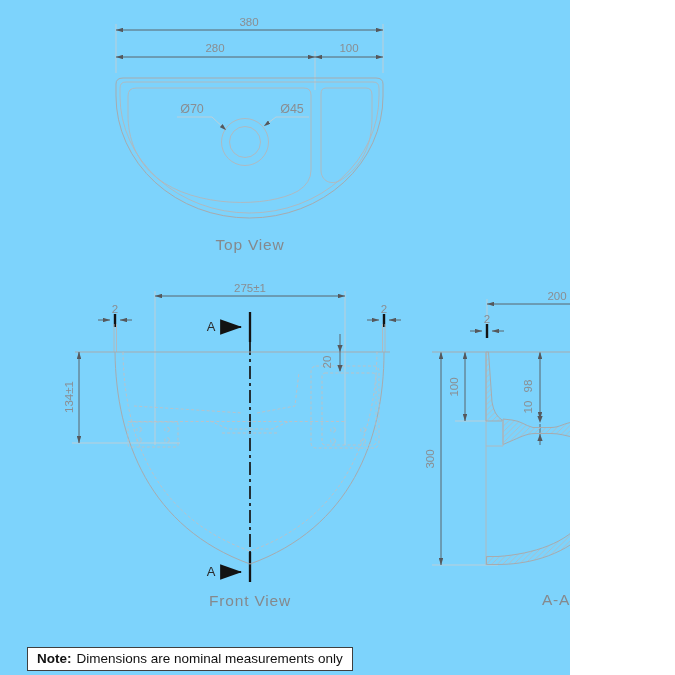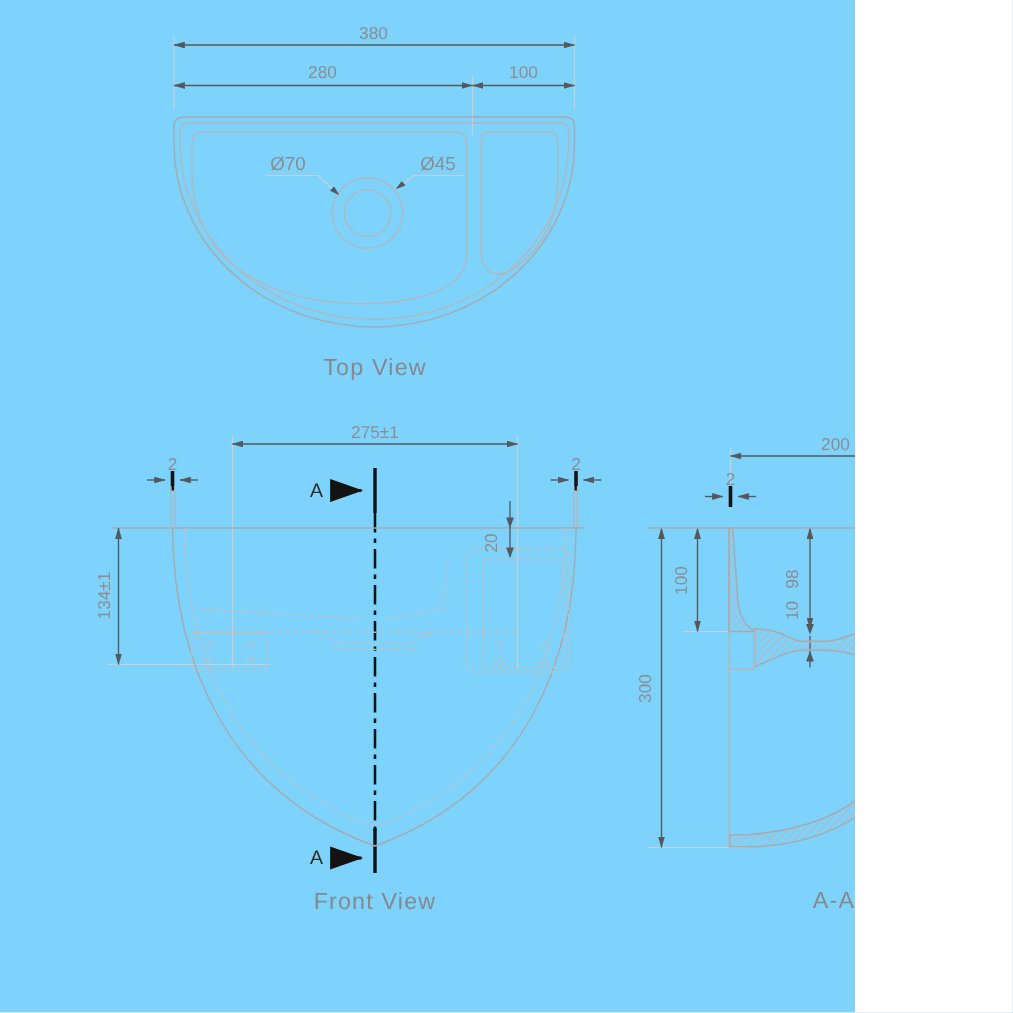--- a/index.html
+++ b/index.html
@@ -167,13 +167,16 @@
 
     <line class="ol" x1="432" y1="352" x2="628" y2="352"></line>
     <line class="ol2" x1="486" y1="352" x2="486" y2="565"></line>
     <path class="hatchshape" d="M486,352 L488.5,352 L492,402 Q494,415 502,420 L502,421 L486,421 Z"></path>
     <path class="hatchshape" d="M503,419 L512,420 C521,421 525,425.5 533,427.5 L551,427.5 C560,427.5 563.5,423 574,422 L606,421 Q616,419.5 618,410 L618,352 L627,352 L627.5,385 C628.5,445 617,501 587,531.5 C561,557.5 524.5,564.5 498,564.5 L486.5,564.5 L486.5,556.5 L498,556.5 C534,554 567.5,542.5 583,520.5 C597.5,499 604.5,470.5 598,453.5 Q592,441 574.5,437.5 C565,435.5 559.5,433.5 551,433.5 L535,433.5 C526.5,433.5 519.5,437.5 510,441.5 L503,444.5 Z"></path>
     <path class="ol2" d="M503,421 L503,446 L486,446"></path>
     <text class="lbl" x="556" y="605">A-A</text>
   </g>
 </svg>
 
+<div class="note-box">
+  <span class="note-label">Note:</span><span>Dimensions are nominal measurements only</span>
+</div>
 </div>
 
 </body></html>

